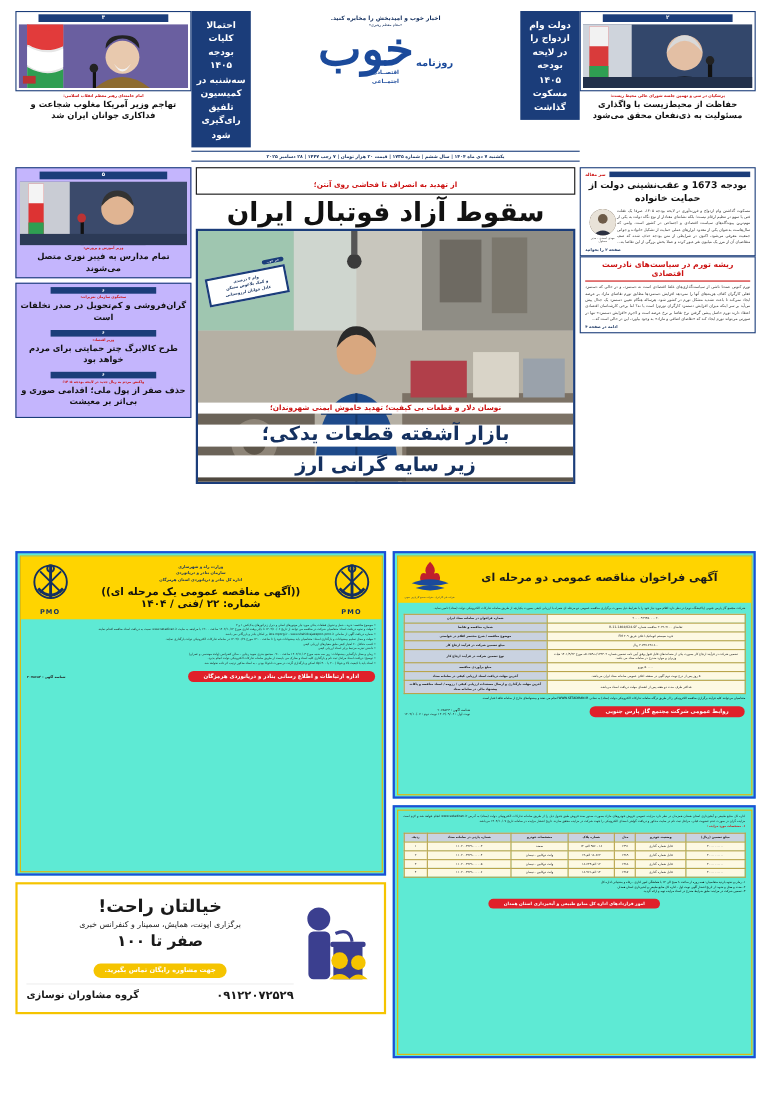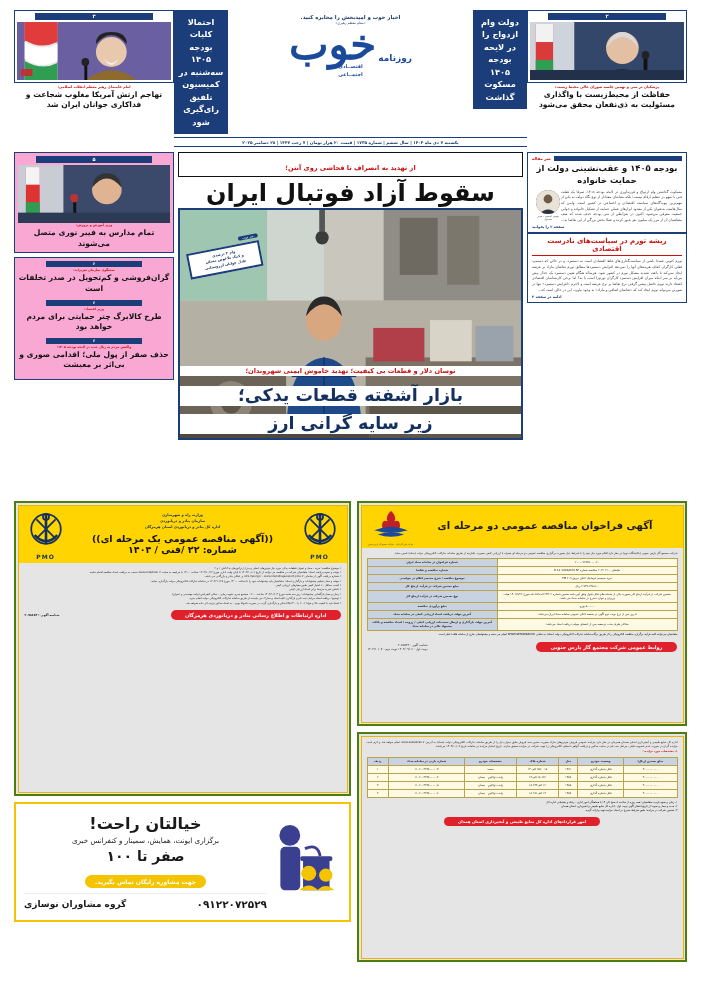--- a/index.html
+++ b/index.html
@@ -33,21 +33,21 @@
      font-size:42px;line-height:0.86;letter-spacing:-1px;}
   .logo-sub{font-size:9px;color:#1b4a9b;font-weight:bold;}
   .logo-tags{font-size:5px;color:#1b4a9b;font-weight:bold;line-height:1.5;}
   .dateline{border-top:1px solid #1b3d7a;border-bottom:1px solid #1b3d7a;margin-top:3px;
     font-size:4.2px;text-align:center;color:#14305f;padding:1.5px 0;font-weight:bold;}
   
   #mid{display:flex;padding:0 14px;box-sizing:border-box;height:345px;}
   .col-r{width:160px;flex:0 0 160px;}
   .col-c{flex:1;padding:0 4px;}
   .col-l{width:160px;flex:0 0 160px;}
-  .boxed{border:1px solid #1b3d7a;padding:3px;margin-bottom:4px;background:#f9a8d4;}
+  .boxed{border:1px solid #1b3d7a;padding:3px;margin-bottom:4px;background:#c4b5fd;}
   .redbar-head{border:1px solid #111;padding:2px 4px;text-align:center;}
   .redbar-head span{color:#cc1111;font-weight:bold;font-size:6.6px;}
   .mainhead{font-size:24px;font-weight:bold;color:#111;text-align:center;
      letter-spacing:-0.5px;margin:4px 0 3px;line-height:1;}
   .mainphoto{position:relative;width:100%;height:232px;border:2px solid #1b3d7a;box-sizing:border-box;overflow:hidden;}
   .stamp{position:absolute;top:18px;left:6px;width:74px;transform:rotate(-11deg);}
   .stamp-inner{border:2px solid #1b3d7a;background:#fff;padding:3px 2px;text-align:center;
      font-size:3.6px;line-height:1.5;color:#14305f;font-weight:bold;}
   .stamp-tab{background:#1b3d7a;color:#fff;font-size:3px;padding:0 4px;display:inline-block;
      border-radius:2px;margin-bottom:1px;}
@@ -67,21 +67,21 @@
   .more{color:#14305f;font-size:3.6px;font-weight:bold;text-align:left;margin-top:2px;}
   .opin-head{border-bottom:1px solid #cc1111;text-align:center;color:#cc1111;font-weight:bold;
      font-size:7px;padding-bottom:2px;margin-bottom:3px;}
   .mini-item{margin-bottom:5px;}
   .mini-bar{background:#1b3d7a;color:#fff;font-size:4px;text-align:center;height:6px;line-height:6px;
      margin:0 28px 1px;font-weight:bold;}
   .mini-kick{color:#cc1111;font-size:3.2px;text-align:center;font-weight:bold;margin-bottom:1px;}
   .mini-title{font-size:7.6px;font-weight:bold;text-align:center;line-height:1.4;color:#111;}
   
   #ads{padding:4px 14px 8px;box-sizing:border-box;}
-  .ad{border:2px solid #4d7c0f;background:#e5e5e5;box-sizing:border-box;position:relative;}
+  .ad{border:2px solid #1d4ed8;background:#5eead4;box-sizing:border-box;position:relative;}
   .ad-inner{border:1px solid #e8b500;margin:1.5px;box-sizing:border-box;height:calc(100% - 3px);}
   .ad-yellow-head{background:#ffd400;display:flex;align-items:center;justify-content:space-between;padding:3px 6px;}
   .ad-title{font-size:10px;font-weight:bold;color:#1a1a1a;text-align:center;flex:1;line-height:1.45;}
   .ad-title small{display:block;font-size:8px;}
   .ad-body{padding:3px 5px;}
   .ad-intro{font-size:2.8px;line-height:1.55;text-align:justify;color:#222;}
   table.adt{width:100%;border-collapse:collapse;margin-top:3px;font-size:2.8px;}
   table.adt td,table.adt th{border:0.5px solid #b9a44b;padding:1.5px 2px;text-align:center;color:#222;}
   table.adt th{background:#c9d2e0;font-weight:bold;}
   table.adt td.lbl{background:#c9d2e0;font-weight:bold;width:42%;}
@@ -177,36 +177,36 @@
             <ellipse cx="98" cy="30" rx="16" ry="15" fill="#e8c9ae"></ellipse>
             <path d="M82 22 q16 -18 32 0 q0 -12 -16 -12 q-16 0 -16 12z" fill="#222"></path>
             <path d="M90 36 q8 14 16 0 q-8 10 -16 0z" fill="#f2f2f2"></path>
             <path d="M72 58 q26 -20 52 0z" fill="#8d6b2f"></path>
             <rect x="70" y="40" width="3" height="18" fill="#111"></rect>
             <circle cx="71" cy="40" r="4" fill="#222"></circle>
             <rect x="4" y="47" width="12" height="7" fill="#b33"></rect>
           </svg>
         </div>
         <div class="kicker">امام خامنه‌ای رهبر معظم انقلاب اسلامی:</div>
-        <div class="subhead">تهاجم ارتش آمریکا مغلوب شجاعت و فداکاری جوانان ایران شد</div>
+        <div class="subhead">تهاجم وزیر آمریکا مغلوب شجاعت و فداکاری جوانان ایران شد</div>
       </div>
 
     </div>
   </div>
 
   <div id="mid">
 
     <div class="col-r">
 
       <div class="lead-box">
         <div class="lead-tag">
           <div class="bar"></div>
           <div class="lbl">سر مقاله</div>
         </div>
-        <div class="lead-title">بودجه ۱۴۰۵ و عقب‌نشینی دولت از حمایت خانواده</div>
+        <div class="lead-title">بودجه 1673 و عقب‌نشینی دولت از حمایت خانواده</div>
         <div class="author-circle">
           <svg class="av" viewBox="0 0 24 24">
             <circle cx="12" cy="12" r="12" fill="#e8e2d8"></circle>
             <circle cx="12" cy="9" r="4.4" fill="#6d5b48"></circle>
             <path d="M3 24 q9 -9 18 0z" fill="#2b3040"></path>
           </svg>
           <div class="nm">مهدی احمدی - مدیر مسئول</div>
         </div>
         <div class="lead-body">مسکوت گذاشتن وام ازدواج و فرزندآوری در لایحه بودجه ۱۴۰۵، صرفا یک غفلت فنی یا سهو در تنظیم ارقام نیست؛ بلکه نشانه‌ای معنادار از نوع نگاه دولت به یکی از مهم‌ترین پیوندگاه‌های سیاست اقتصادی و اجتماعی در کشور است. وامی که سال‌هاست به‌عنوان یکی از معدود ابزارهای عملی حمایت از تشکیل خانواده و جوانی جمعیت معرفی می‌شود، اکنون در شرایطی از متن بودجه حذف شده که صف متقاضیان آن از مرز یک میلیون نفر عبور کرده و عملا بخش بزرگی از این تقاضا به...</div>
         <div class="more">صفحه ۲ را بخوانید</div>

